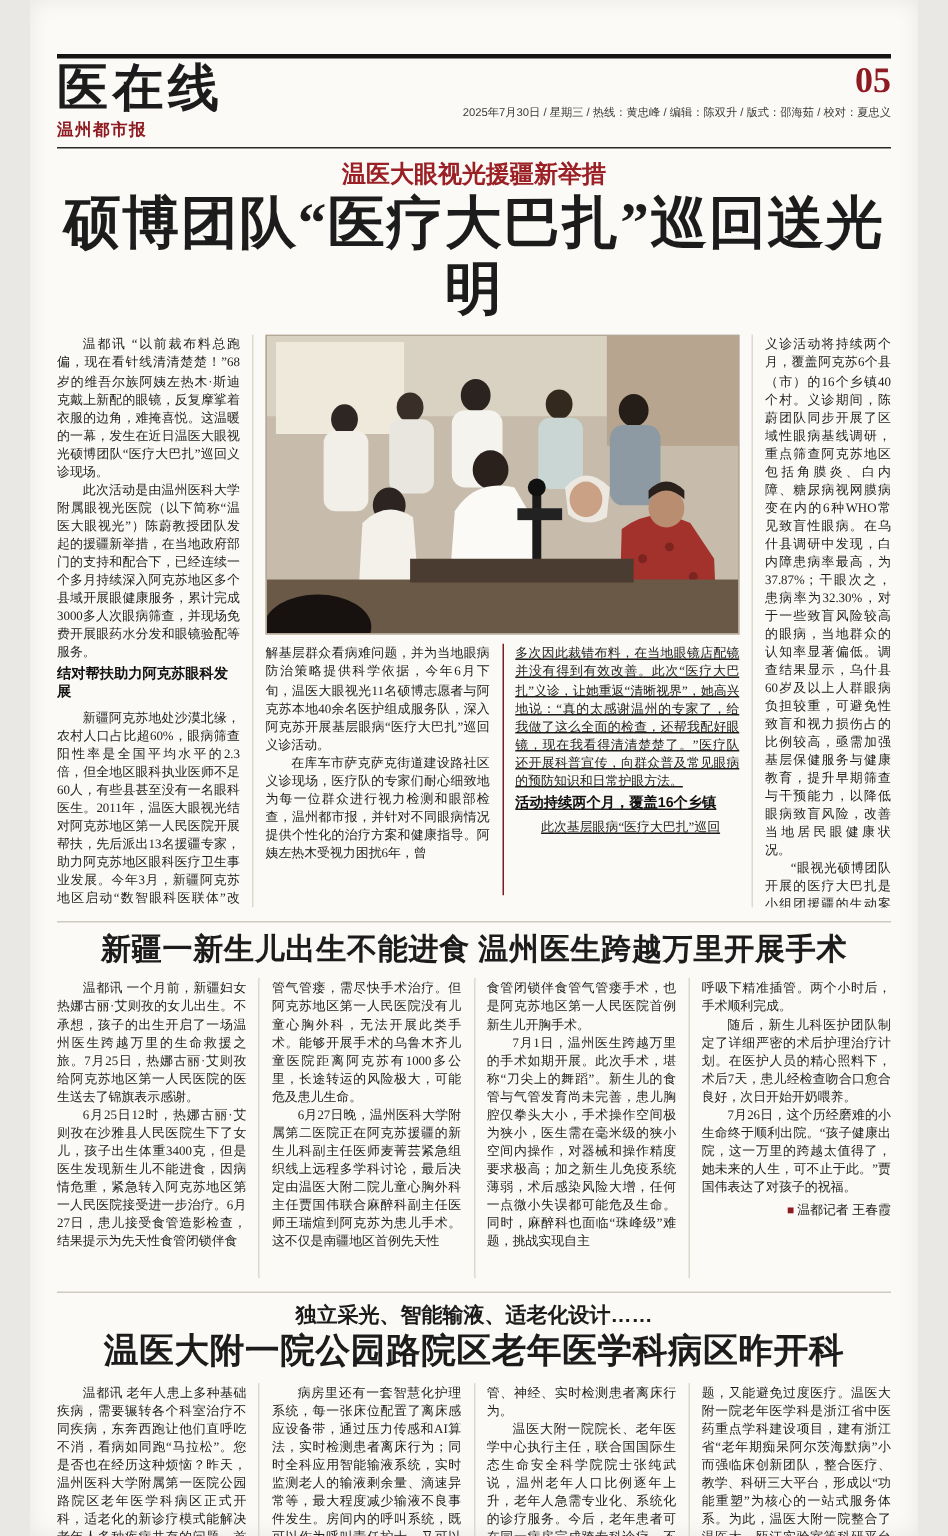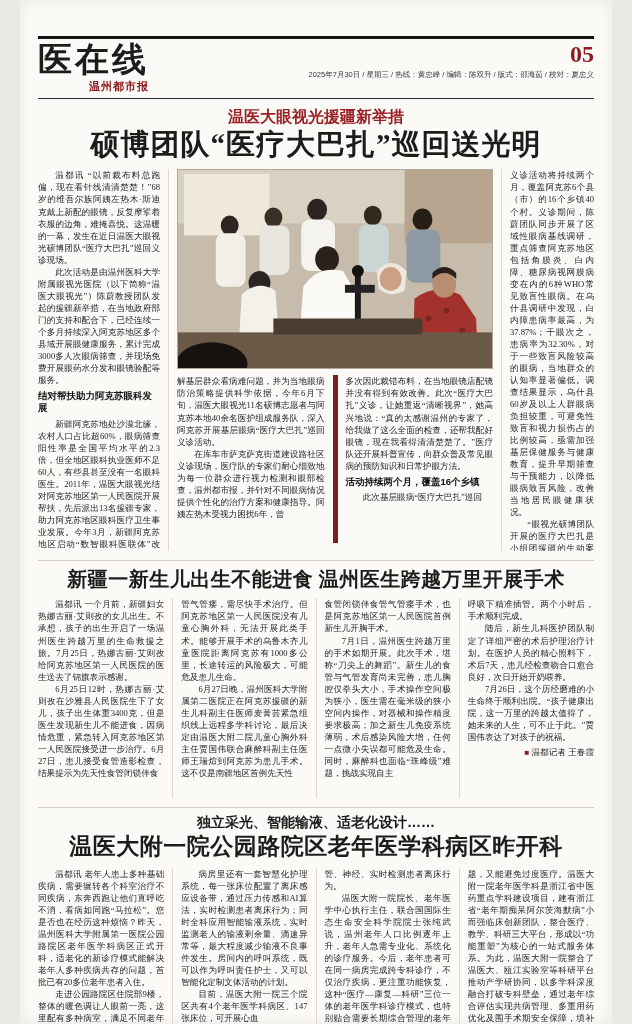--- a/index.html
+++ b/index.html
@@ -9,46 +9,46 @@
     background:#fbfaf7; overflow:hidden;
     padding:36px 18px 0 18px;
     font-family:"Liberation Serif","DejaVu Serif",serif;
     color:#1c1c1c;
     box-shadow:inset 0 0 14px rgba(0,0,0,.08);
   }
   
   .mast-topline { height:3px; background:#151515; }
   .mast-row { display:flex; justify-content:space-between; align-items:flex-start; padding-top:3px; }
   .section-title { font-size:34px; font-weight:bold; letter-spacing:3px; line-height:1.05; }
-  .paper-name { color:#8e1b21; font-family:Liberation Mono, monospace; font-weight:bold; font-size:11px; letter-spacing:1px; margin-top:1px;text-align:right; }
+  .paper-name { color:#8e1b21; font-family:Liberation Mono, monospace; font-weight:bold; font-size:11px; letter-spacing:1px; margin-top:1px; }
   .mast-right { text-align:right; }
   .page-num { color:#8e1b21; font-size:24px; font-weight:bold; line-height:1.05; }
   .dateline { font-size:7.5px; color:#3a3a3a; font-family:"Liberation Sans","DejaVu Sans",sans-serif; margin-top:3px; }
   .mast-bottomline { height:1px; background:#2a2a2a; margin-top:4px; }
 
   
   p.body { text-align:justify; text-justify:inter-ideograph; text-indent:2em; font-size:8.6px; line-height:1.4; color:#1e1e1e; }
   p.body.cont { text-indent:0; }
   h3.subhead { font-family:"Liberation Sans","DejaVu Sans",sans-serif; font-size:9.5px; color:#111; margin:4px 0 3px; line-height:1.3; }
   .byline { text-align:right; font-family:"Liberation Sans","DejaVu Sans",sans-serif; font-size:8.6px; margin-top:4px; }
   .bysq { color:#8e1b21; margin-right:2px; font-size:8px; }
 
   
   .a1 { margin-top:9px; }
   .kicker1 { text-align:center; color:#9a2025; font-family:"Liberation Sans","DejaVu Sans",sans-serif; font-weight:bold; font-size:16px; line-height:1.15; }
-  .headline1 { text-align:center; font-size:29px; font-weight:bold; letter-spacing:1px; line-height:1.15; margin:2px 0 8px; }
+  .headline1 { text-align:center; font-size:38px; font-weight:bold; letter-spacing:1px; line-height:1.15; margin:2px 0 8px; }
   .a1-body { display:flex; height:382px; overflow:hidden; }
   .a1-c1 { width:130px; padding-right:8px; }
   .a1-mid { width:334px; border-left:1px solid #ddd8d0; border-right:1px solid #ddd8d0; padding:0 8px; }
   .a1-c4 { flex:1; padding-left:8px; }
   .photo { height:200px; margin-bottom:6px; background:#c7bcab; border:1px solid #b3a896; }
   .photo svg { display:block; width:100%; height:100%; }
   .midcols { display:flex; height:168px; overflow:hidden; }
   .midcol { flex:1; }
-  .midcol + .midcol { border-left:5px solid #7f1d1d; margin-left:8px; padding-left:8px; }
+  .midcol + .midcol { border-left:1px solid #7f1d1d; margin-left:8px; padding-left:8px;text-decoration:underline; }
 
   
   .sep { border-top:1px solid #cfcac2; margin:9px 0 6px; }
   .headline2 { text-align:center; font-size:20px; font-weight:bold; letter-spacing:.5px; line-height:1.2; margin-bottom:7px; }
   .kicker3 { text-align:center; font-family:"Liberation Sans","DejaVu Sans",sans-serif; font-weight:bold; font-size:14px; line-height:1.2; margin-bottom:2px; }
   .headline3 { text-align:center; font-size:23px; font-weight:bold; letter-spacing:.5px; line-height:1.2; margin-bottom:7px; }
   .cols4 { display:flex; overflow:hidden; }
   .cols4 > .ncol { flex:1; padding:0 8px; }
   .cols4 > .ncol:first-child { padding-left:0; }
   .cols4 > .ncol:last-child { padding-right:0; }

